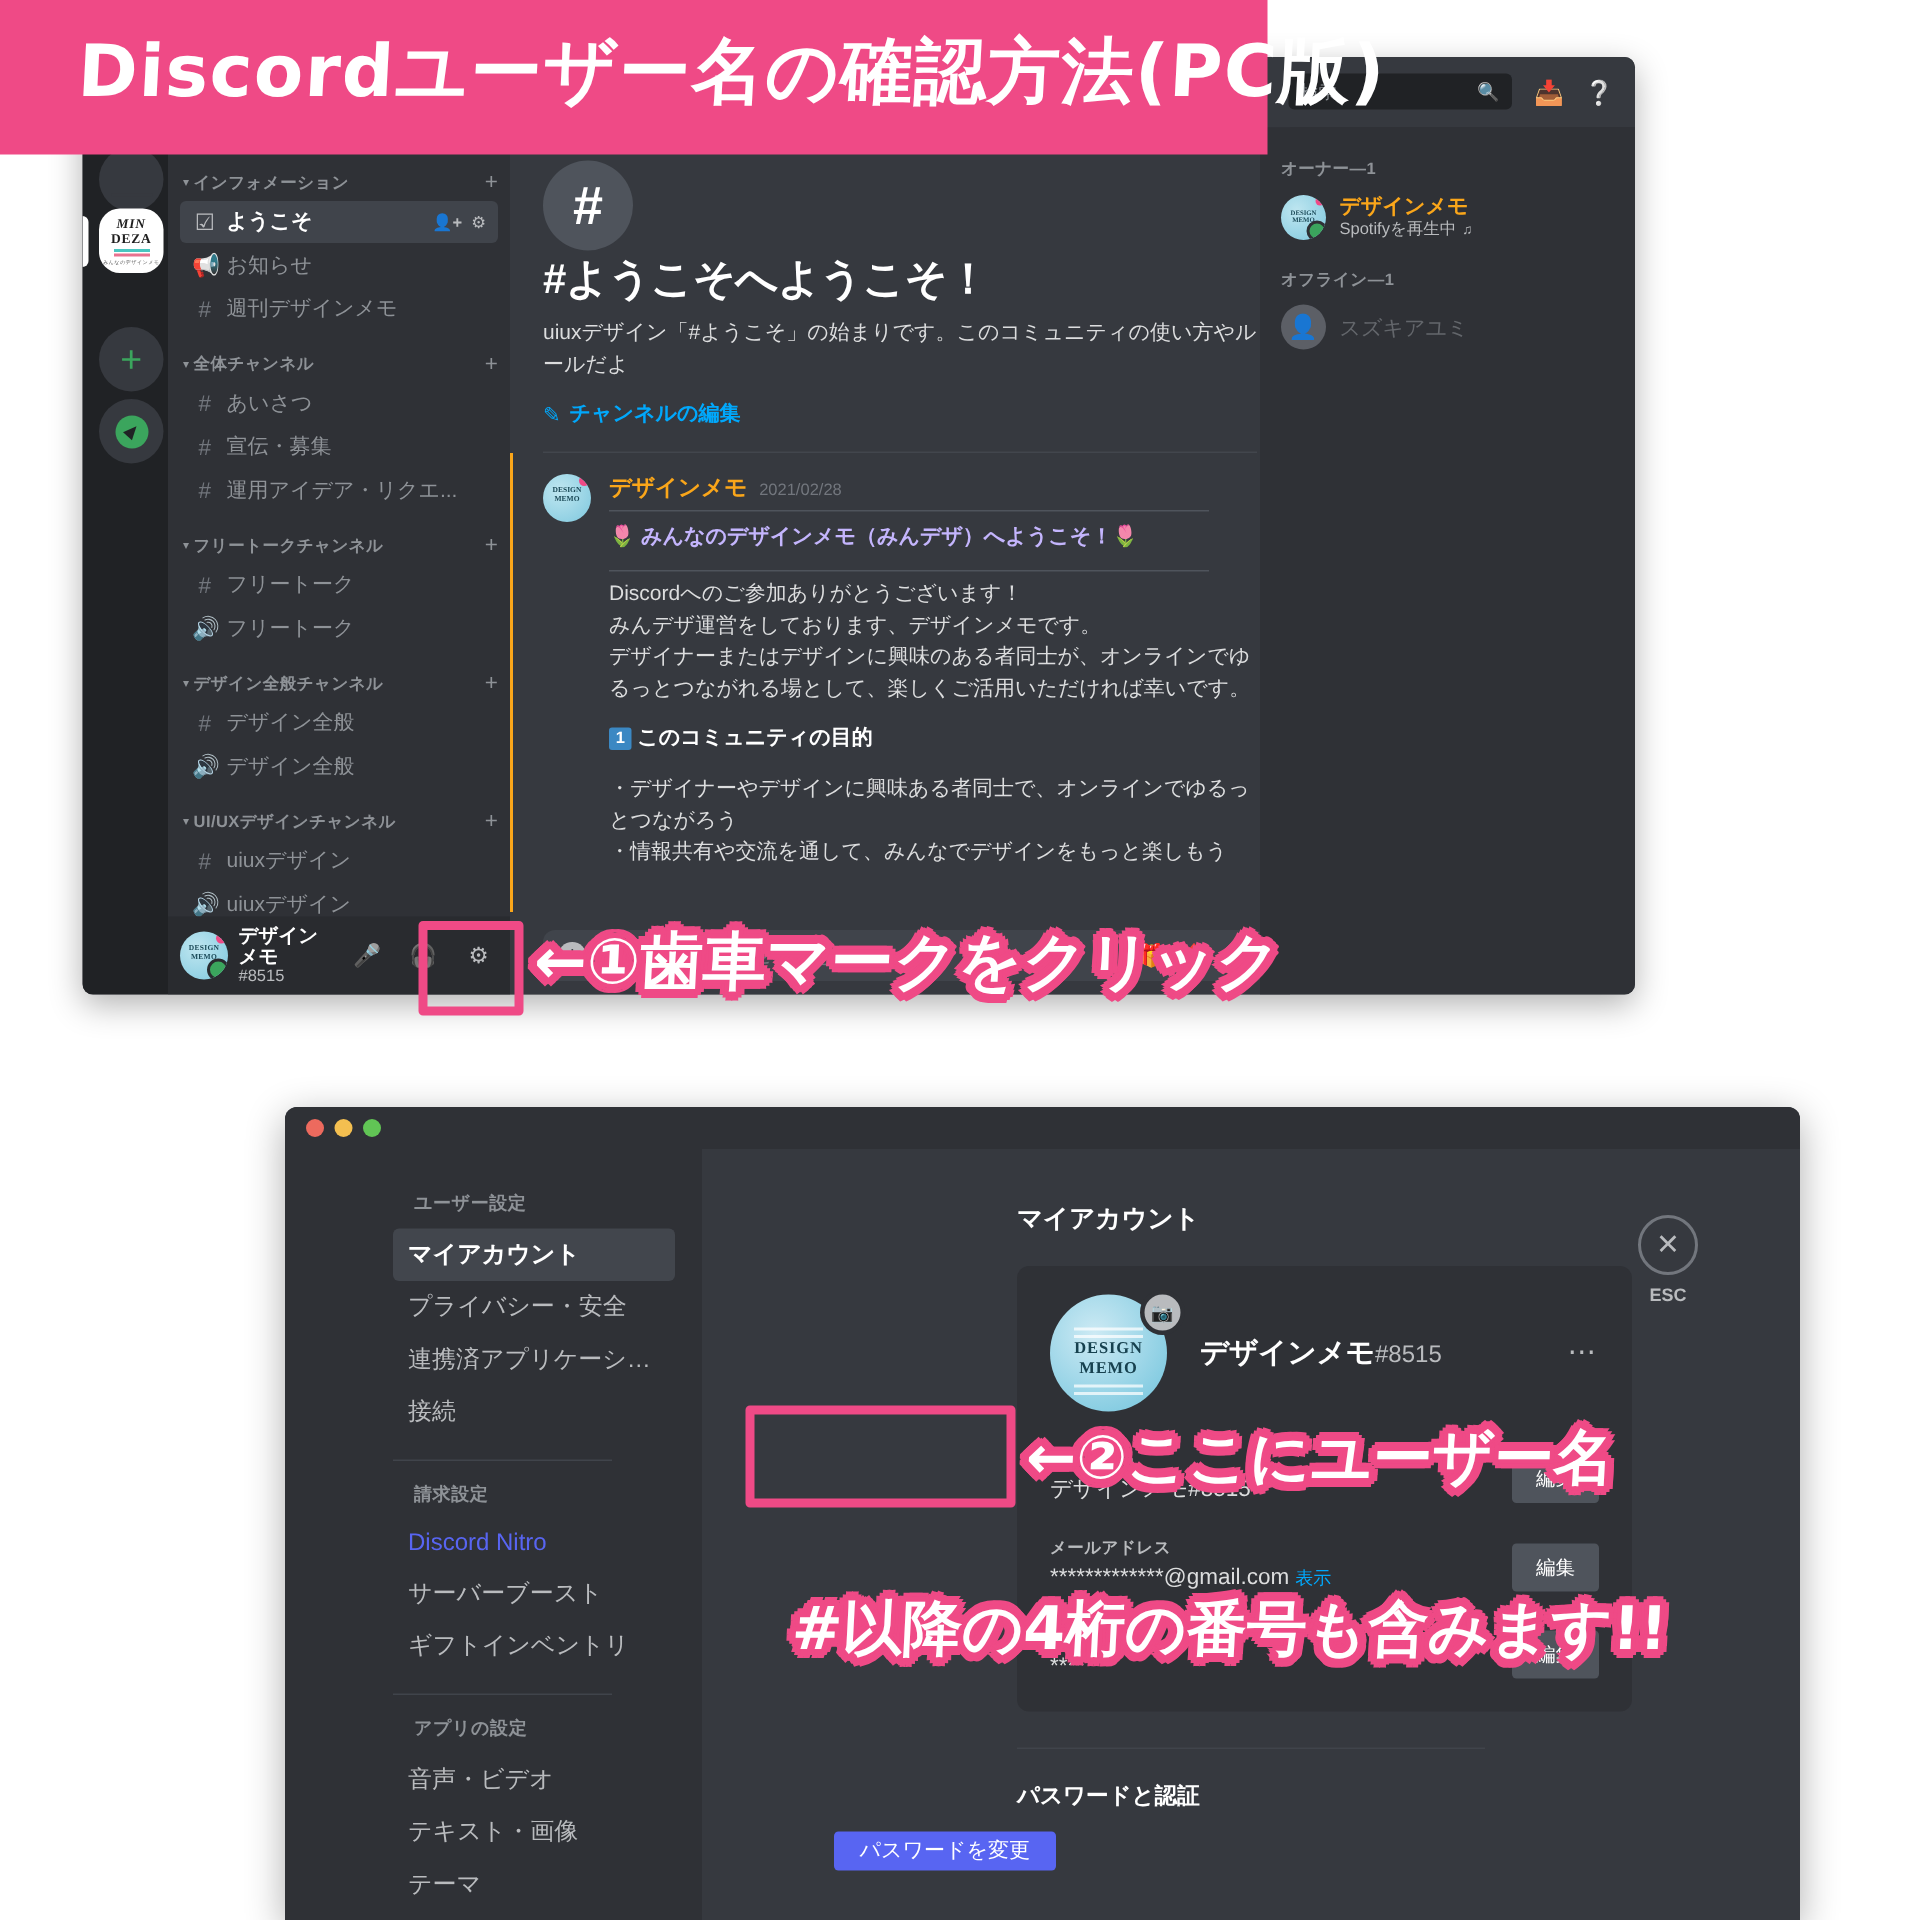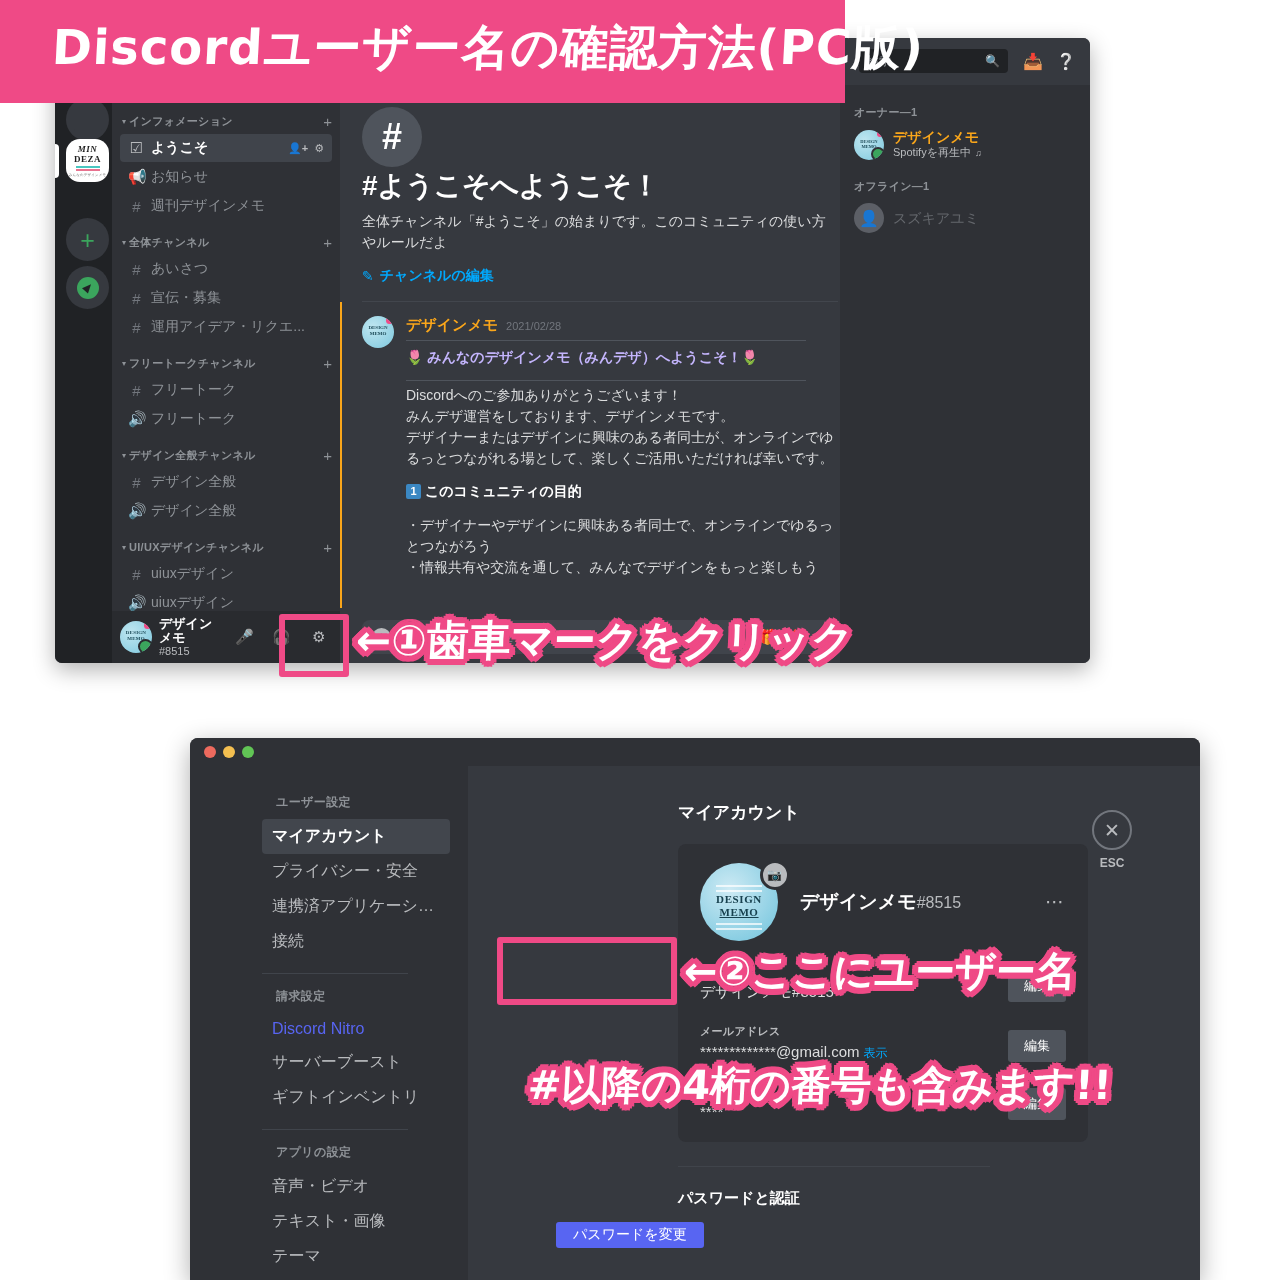--- a/index.html
+++ b/index.html
@@ -184,21 +184,21 @@
   .set-div{height:1px;background:#40444b;margin:14px 60px 14px 72px;}
 
   .w2-main{position:absolute;left:278px;top:28px;right:0;bottom:0;background:#36393f;padding:35px 0 0 0;overflow:hidden;}
   .w2-h{font-size:17px;color:#fff;font-weight:bold;margin:0 0 20px 210px;}
   .acct-card{margin-left:210px;margin-right:112px;background:#2f3136;border-radius:8px;padding:18px 22px 22px 22px;}
   .acct-top{display:flex;align-items:center;gap:22px;position:relative;height:80px;}
   .acct-av{width:78px;height:78px;border-radius:50%;position:relative;flex:none;
     background:radial-gradient(circle at 38% 34%,#cdeaf4,#6fc3dc);overflow:hidden;}
   .acct-av .ln{position:absolute;left:16px;right:16px;height:2px;background:rgba(255,255,255,.72);}
   .acct-av .t1{position:absolute;left:0;right:0;top:30px;text-align:center;font-size:11px;color:#17414f;font-weight:bold;letter-spacing:.6px;line-height:13px;font-family:"Liberation Serif",serif;}
-  .acct-av .t2{position:absolute;left:0;right:0;top:43px;text-align:center;font-size:11px;color:#17414f;font-weight:bold;letter-spacing:.6px;line-height:13px;font-family:"Liberation Serif",serif;text-decoration:underline;}
+  .acct-av .t2{position:absolute;left:0;right:0;top:43px;text-align:center;font-size:11px;color:#17414f;font-weight:bold;letter-spacing:.6px;line-height:13px;font-family:"Liberation Serif",serif;}
   .acct-cam{position:absolute;left:60px;top:-2px;width:24px;height:24px;border-radius:50%;background:#b9bbbe;
     display:flex;align-items:center;justify-content:center;font-size:12px;color:#2f3136;border:3px solid #2f3136;}
   .acct-name{font-size:19px;color:#fff;font-weight:bold;}
   .acct-name .tag{font-size:16px;color:#b9bbbe;font-weight:normal;}
   .acct-dots{position:absolute;right:0;top:28px;color:#b9bbbe;font-size:19px;letter-spacing:2px;}
 
   .field-row{display:flex;align-items:flex-end;justify-content:space-between;margin-top:22px;}
   .field-lbl{font-size:11px;color:#b9bbbe;font-weight:bold;letter-spacing:.3px;margin-bottom:4px;}
   .field-val{font-size:15px;color:#dcddde;}
   .reveal{color:#00a8fc;font-size:12px;margin-left:4px;}
@@ -360,21 +360,21 @@
       <div class="ub-ic">⚙</div>
     </div>
   </div>
 
   <div class="chatarea">
     <div class="ch-head">
       <div class="hash-circle">
         <span>#</span>
       </div>
       <div class="ch-title">#ようこそへようこそ！</div>
-      <div class="ch-desc">全体チャンネル「#ようこそ」の始まりです。このコミュニティの使い方やルールだよ</div>
+      <div class="ch-desc">uiuxデザイン「#ようこそ」の始まりです。このコミュニティの使い方やルールだよ</div>
       <div class="ch-edit">
         <span>✎</span>
         <span>チャンネルの編集</span>
       </div>
     </div>
     <div class="ch-sep"></div>
 
     <div class="msg">
       <div class="msg-left-bar"></div>
       <div class="msg-av">

